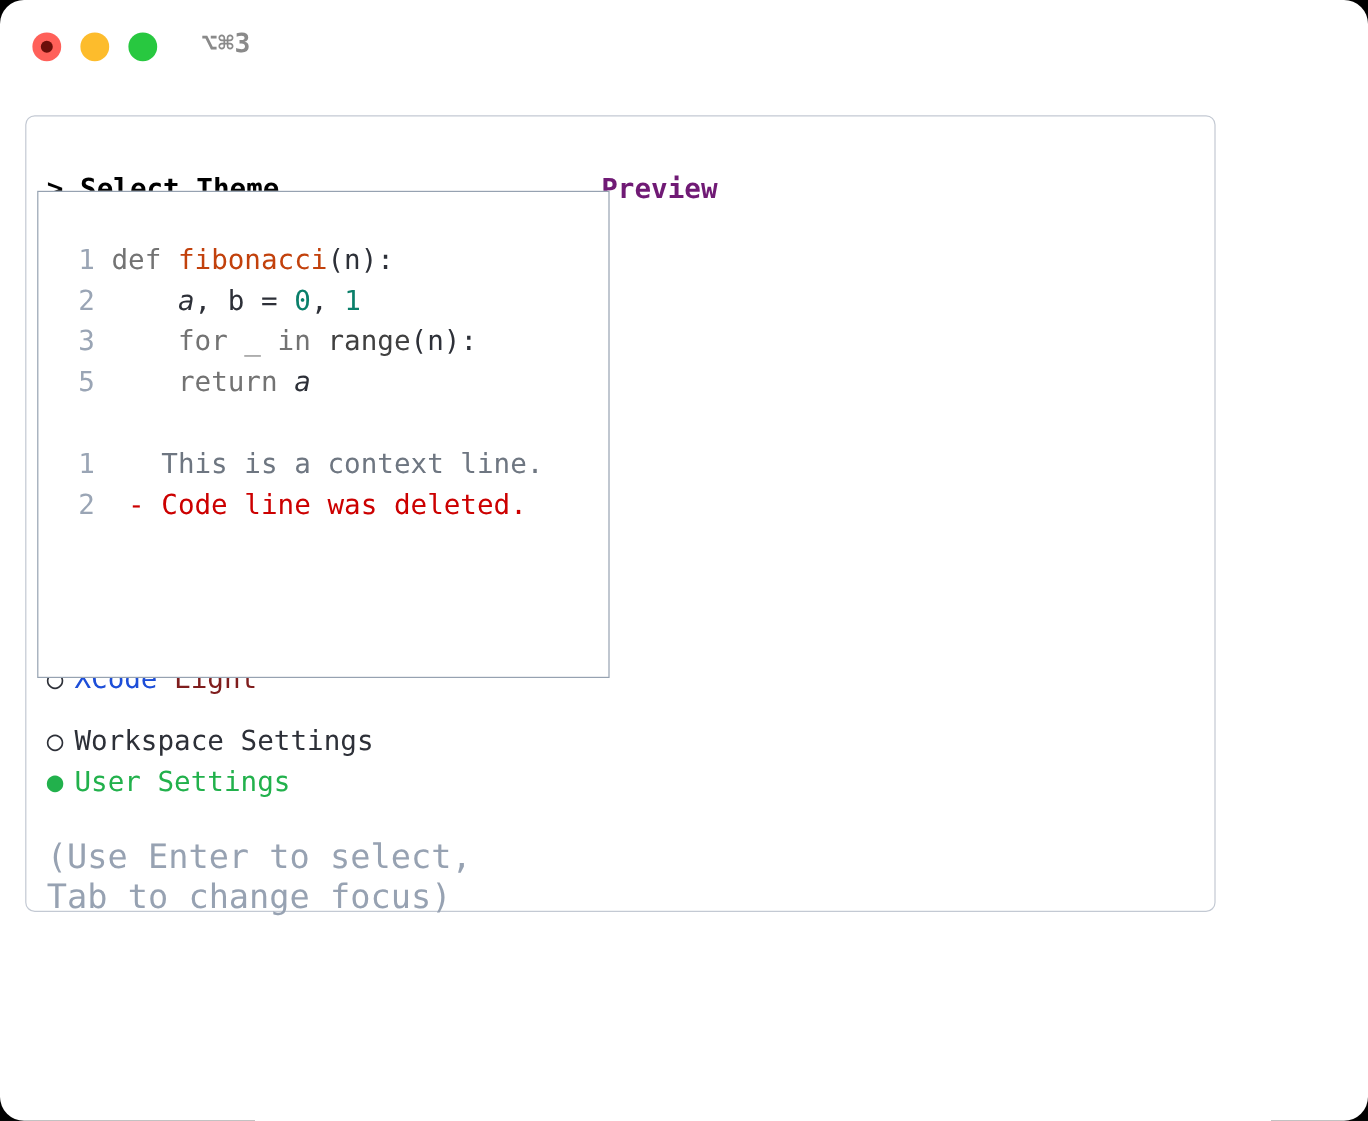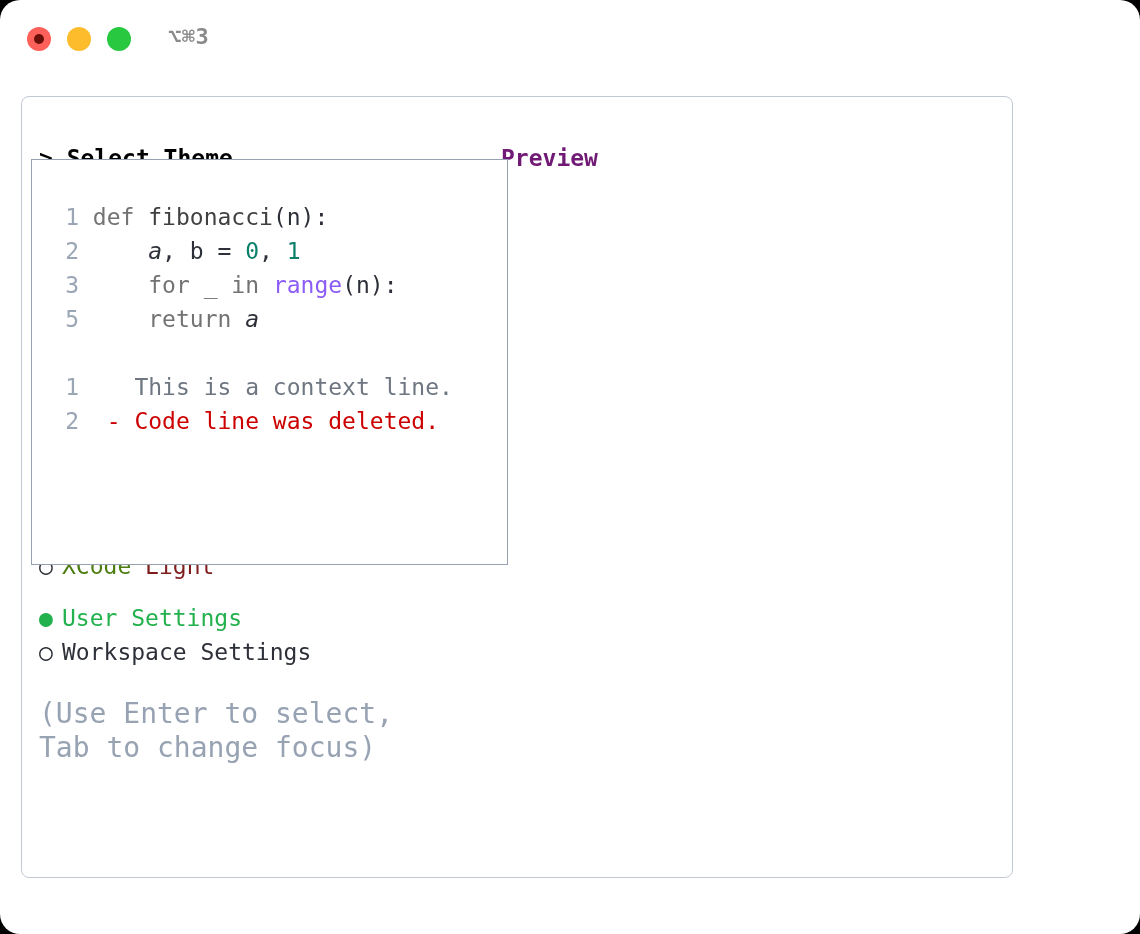--- a/index.html
+++ b/index.html
@@ -60,21 +60,21 @@
     letter-spacing: 0.5px;
     white-space: pre;
   }
 
   
   #content-panel {
     position: absolute;
     left: 21px;
     top: 96px;
     width: 992px;
-    height: 782px;
+    height: 664px;
     border: 1px solid #c3c9d3;
     border-radius: 8px;
     box-sizing: border-box;
     background: #ffffff;
   }
 
   
   #left-col {
     position: absolute;
     left: 17px;
@@ -95,21 +95,21 @@
     color: #000000;
   }
 
   .bullet {
     display: inline-block;
     width: 23px;
     color: #2d3038;
   }
   .bullet.on { color: #22b14c; }
 
-  .theme-name { color: #4d7c0f; }
+  .theme-name { color: #1d4ed8; }
   .theme-row.selected .theme-name { color: #22b14c; }
   .theme-kind { color: #7f1d1d; }
 
   #apply-header {
     color: #2d3038;
     padding-left: 27px;
   }
   .apply-row .apply-label { color: #2d3038; }
   .apply-row.selected .apply-label { color: #22b14c; }
 
@@ -157,23 +157,23 @@
     line-height: 34px;
     white-space: pre;
     color: #2d3038;
   }
   .ln {
     display: inline-block;
     width: 26px;
     text-align: right;
     color: #9aa5b5;
   }
-  .tok-fn   { color: #404040; }
+  .tok-fn   { color: #c2410c; }
   .tok-num  { color: #0a7f6a; }
-  .tok-call { color: #8b5cf6; }
+  .tok-call { color: #404040; }
   .tok-var  { font-style: italic; }
   .tok-kw   { color: #737373; }
 
   .diff-context { color: #6e7681; }
   .diff-del     { color: #cc0000; }
   .diff-add     { color: #11b511; }
 </style>
 </head>
 <body>
 
@@ -203,22 +203,22 @@
           <div class="row theme-row"><span class="bullet">○</span><span class="theme-name">Ayu Light</span><span class="theme-kind"> Light</span></div>
           <div class="row theme-row"><span class="bullet">○</span><span class="theme-name">Default Light</span><span class="theme-kind"> Light</span></div>
           <div class="row theme-row selected"><span class="bullet on">●</span><span class="theme-name">GitHub Light</span><span class="theme-kind"> Light</span></div>
           <div class="row theme-row"><span class="bullet">○</span><span class="theme-name">Google Code</span><span class="theme-kind"> Light</span></div>
           <div class="row theme-row"><span class="bullet">○</span><span class="theme-name">XCode</span><span class="theme-kind"> Light</span></div>
         </div>
 
       <div class="spacer-sm"></div>
 
       <div id="apply-list">
+          <div class="row apply-row"><span class="bullet">○</span><span class="apply-label">Workspace Settings</span></div>
           <div class="row apply-row selected"><span class="bullet on">●</span><span class="apply-label">User Settings</span></div>
-          <div class="row apply-row"><span class="bullet">○</span><span class="apply-label">Workspace Settings</span></div>
         </div>
 
       <div class="spacer-md"></div>
 
       <div id="hint">(Use Enter to select, Tab to change focus)</div>
     </div>
 
     <div id="right-col">
       <div id="preview-title">Preview</div>
     </div>

